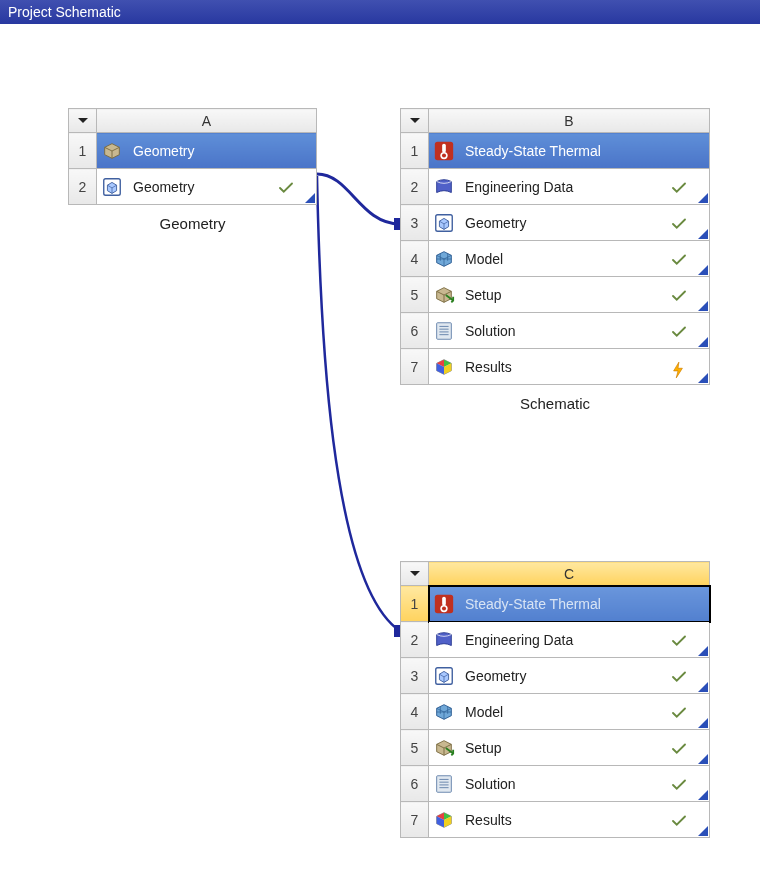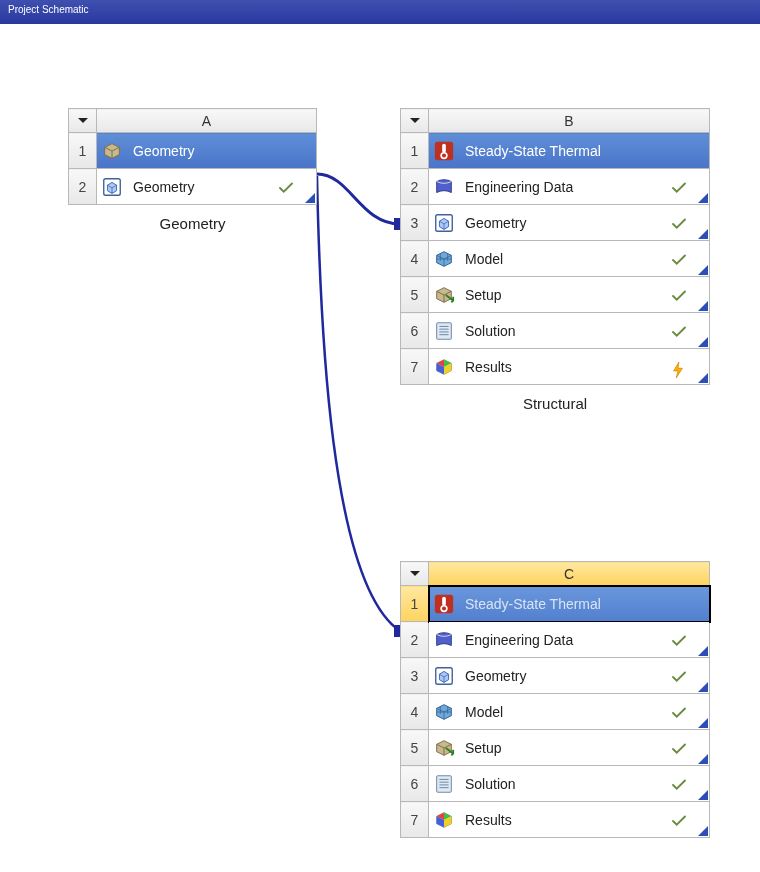--- a/index.html
+++ b/index.html
@@ -10,21 +10,21 @@
     background: #fff;
     width: 760px;
     height: 872px;
     overflow: hidden;
     position: relative;
   }
   .titlebar {
     background: linear-gradient(to bottom, #4050b0, #2838a0);
     color: #fff;
     padding: 4px 8px;
-    font-size: 10px;
+    font-size: 14px;
     height: 24px;
   }
   .canvas {
     position: relative;
     width: 100%;
     height: calc(100% - 24px);
     background: #fff;
   }
   .block {
     position: absolute;
@@ -359,21 +359,21 @@
                 </svg></span>
           <span class="label">Results</span>
           <span class="status"><svg width="14" height="18">
                   <use href="#bolt-icon"></use>
                 </svg></span>
           <span class="corner-tri"></span>
         </td>
       </tr>
     </tbody>
       </table>
-    <div class="caption">Structural</div>
+    <div class="caption">Schematic</div>
   </div>
 
   <div class="block block-C">
     <table>
       <colgroup>
           <col class="numcol">
           <col class="maincol">
         </colgroup>
       <tbody>
           <tr>

